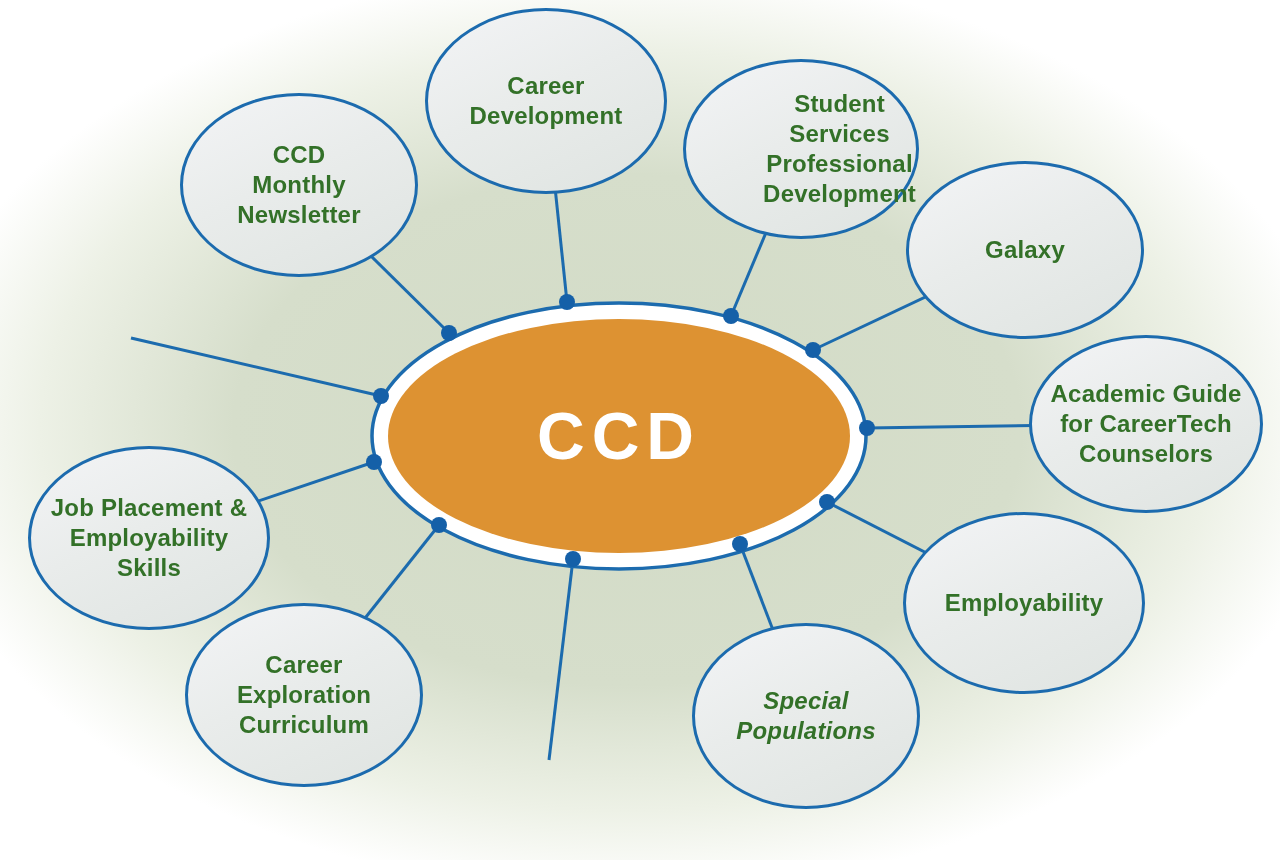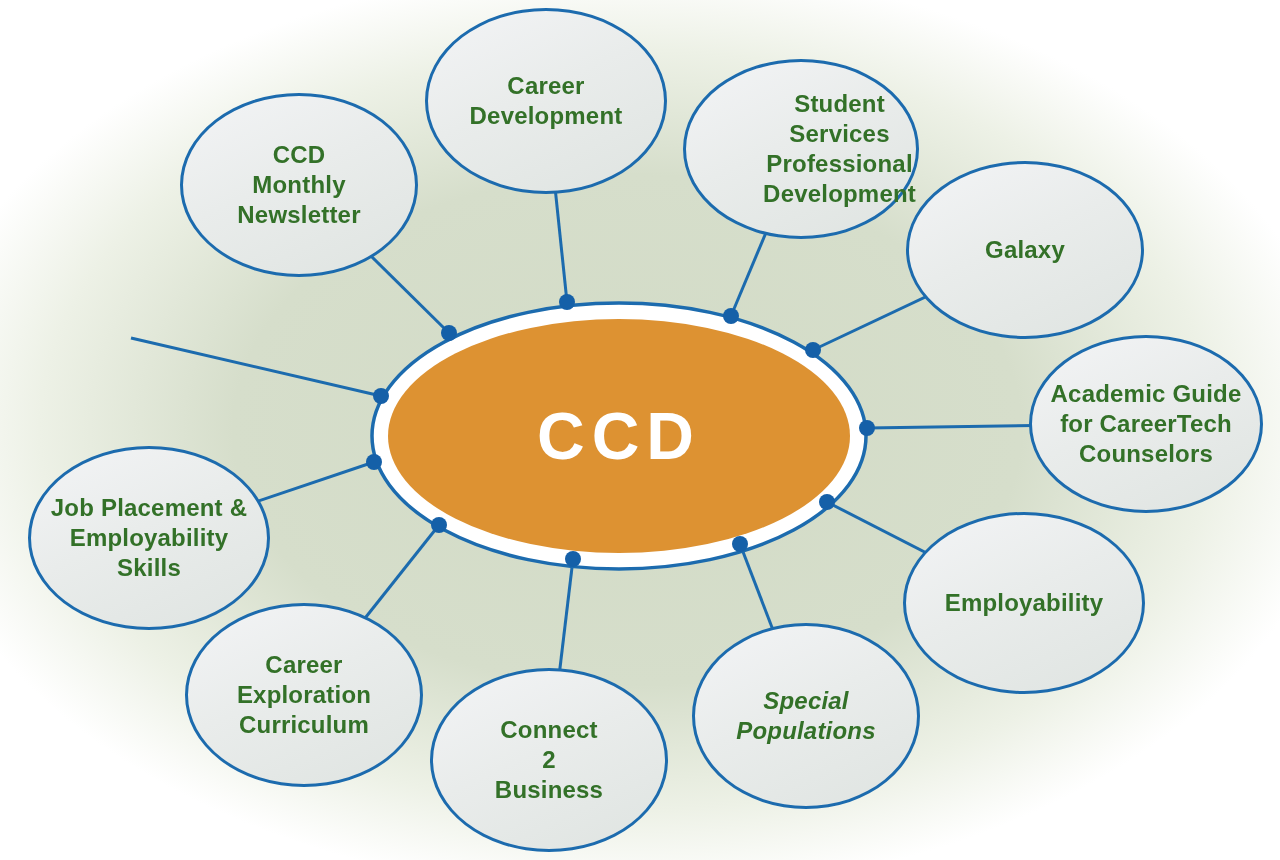--- a/index.html
+++ b/index.html
@@ -133,25 +133,20 @@
 
   <div class="node" style="left:903px; top:512px; width:242px; height:182px;">
     <span class="node-label">Employability</span>
   </div>
 
   <div class="node" style="left:692px; top:623px; width:228px; height:186px;font-style:italic;">
     <span class="node-label">Special
 Populations</span>
   </div>
 
-  <div class="node" style="left:430px; top:668px; width:238px; height:184px;">
-    <span class="node-label">Connect
-2
-Business</span>
-  </div>
 
   <div class="node" style="left:185px; top:603px; width:238px; height:184px;">
     <span class="node-label">Career
 Exploration
 Curriculum</span>
   </div>
 
   <div class="node" style="left:28px; top:446px; width:242px; height:184px;text-align:center;">
     <span class="node-label">Job Placement &amp;
 Employability

